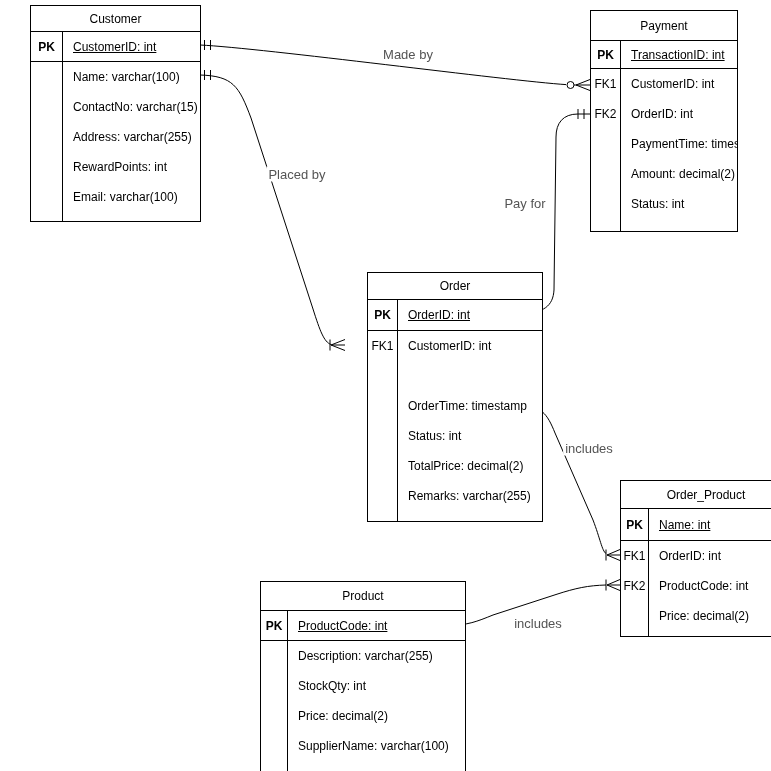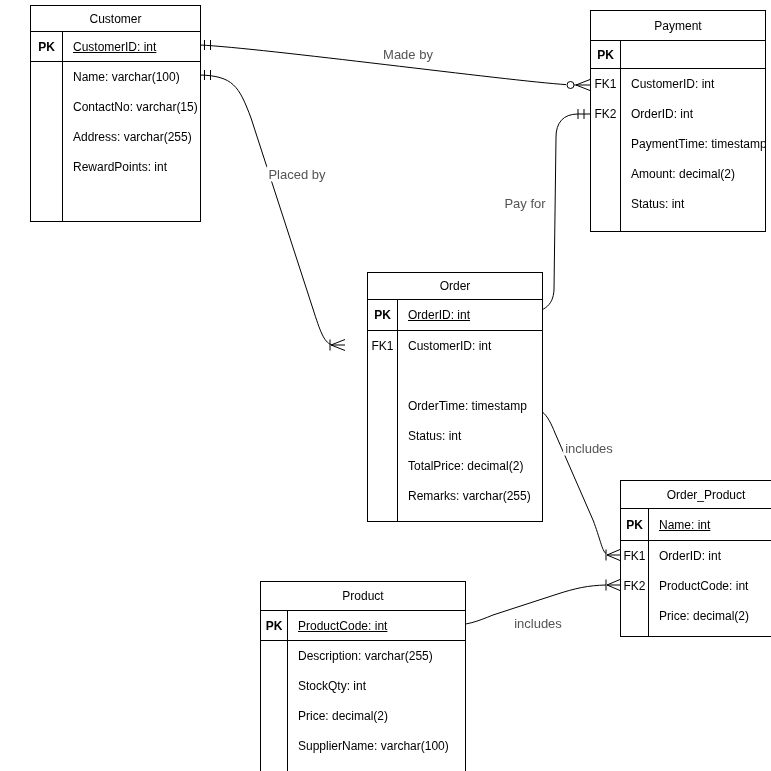--- a/index.html
+++ b/index.html
@@ -122,35 +122,41 @@
           <span></span>
         </div>
       <div class="acell">
           <span>RewardPoints: int</span>
         </div>
     </div>
     <div class="row">
       <div class="kcell">
           <span></span>
         </div>
-    </div>
-    <div class="row padrow">
-      <div class="kcell"></div>
-        <div class="acell"></div>
-    </div>
-  </div>
-
-  <div class="entity" style="left:590px;top:10px;width:176px;--kw:30px;--th:30px;--pkh:28px;--pad:12px;">
+      <div class="acell">
+          <span>Email: varchar(100)</span>
+        </div>
+    </div>
+    <div class="row padrow">
+      <div class="kcell"></div>
+        <div class="acell"></div>
+    </div>
+  </div>
+
+  <div class="entity" style="left:590px;top:10px;width:148px;--kw:30px;--th:30px;--pkh:28px;--pad:12px;">
     <div class="title">
         <span>Payment</span>
       </div>
     <div class="row pk">
       <div class="kcell">
           <span>PK</span>
         </div>
+      <div class="acell">
+          <span>TransactionID: int</span>
+        </div>
     </div>
     <div class="row">
       <div class="kcell">
           <span>FK1</span>
         </div>
       <div class="acell">
           <span>CustomerID: int</span>
         </div>
     </div>
     <div class="row">

